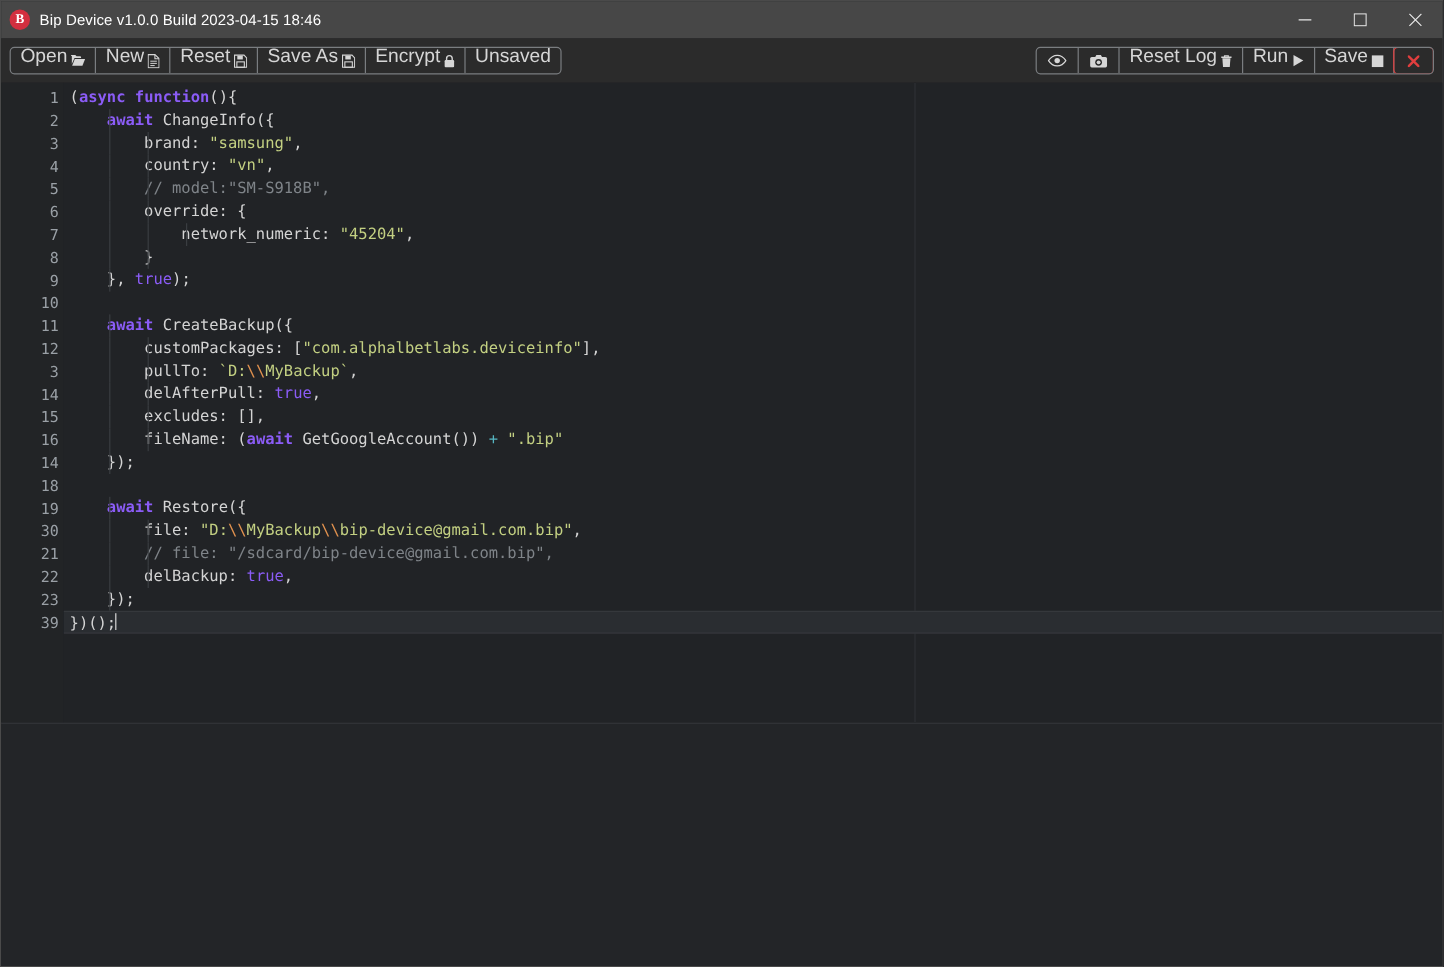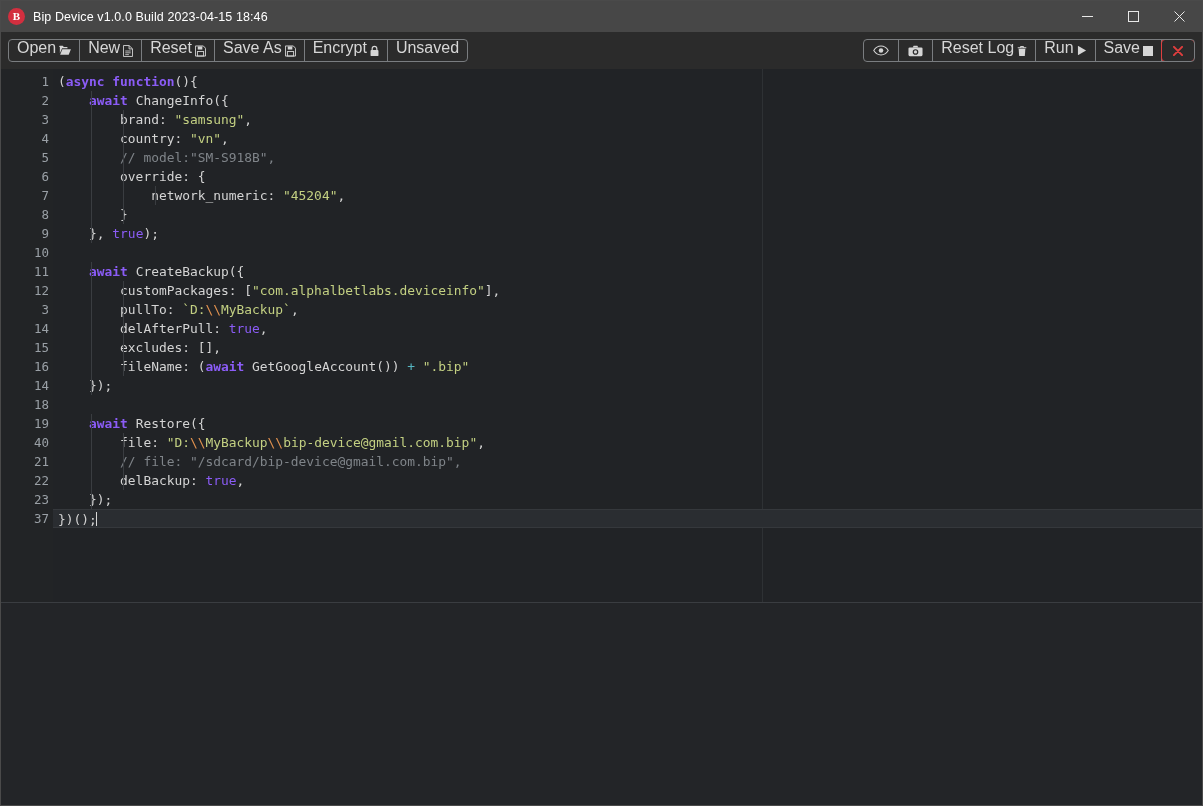--- a/index.html
+++ b/index.html
@@ -333,25 +333,25 @@
       <div class="gline">10</div>
       <div class="gline">11<span class="fold">▼</span></div>
       <div class="gline">12</div>
       <div class="gline">3</div>
       <div class="gline">14</div>
       <div class="gline">15</div>
       <div class="gline">16</div>
       <div class="gline">14</div>
       <div class="gline">18</div>
       <div class="gline">19<span class="fold">▼</span></div>
-      <div class="gline">40</div>
+      <div class="gline">30</div>
       <div class="gline">21</div>
       <div class="gline">22</div>
       <div class="gline">23</div>
-      <div class="gline">37</div>
+      <div class="gline">39</div>
     </div>
 
     <div class="code-area">
       <div class="ruler"></div>
 
       <div class="cline"><span class="pl">(</span><span class="kw">async</span> <span class="kw">function</span><span class="pl">(){</span></div>
       <div class="cline"><span class="ig" style="left:38px"></span>    <span class="kw">await</span> <span class="pl">ChangeInfo({</span></div>
       <div class="cline"><span class="ig" style="left:38px"></span><span class="ig" style="left:70px"></span>        <span class="pl">brand: </span><span class="str">"samsung"</span><span class="pl">,</span></div>
       <div class="cline"><span class="ig" style="left:38px"></span><span class="ig" style="left:70px"></span>        <span class="pl">country: </span><span class="str">"vn"</span><span class="pl">,</span></div>
       <div class="cline"><span class="ig" style="left:38px"></span><span class="ig" style="left:70px"></span>        <span class="cmt">// model:"SM-S918B",</span></div>

